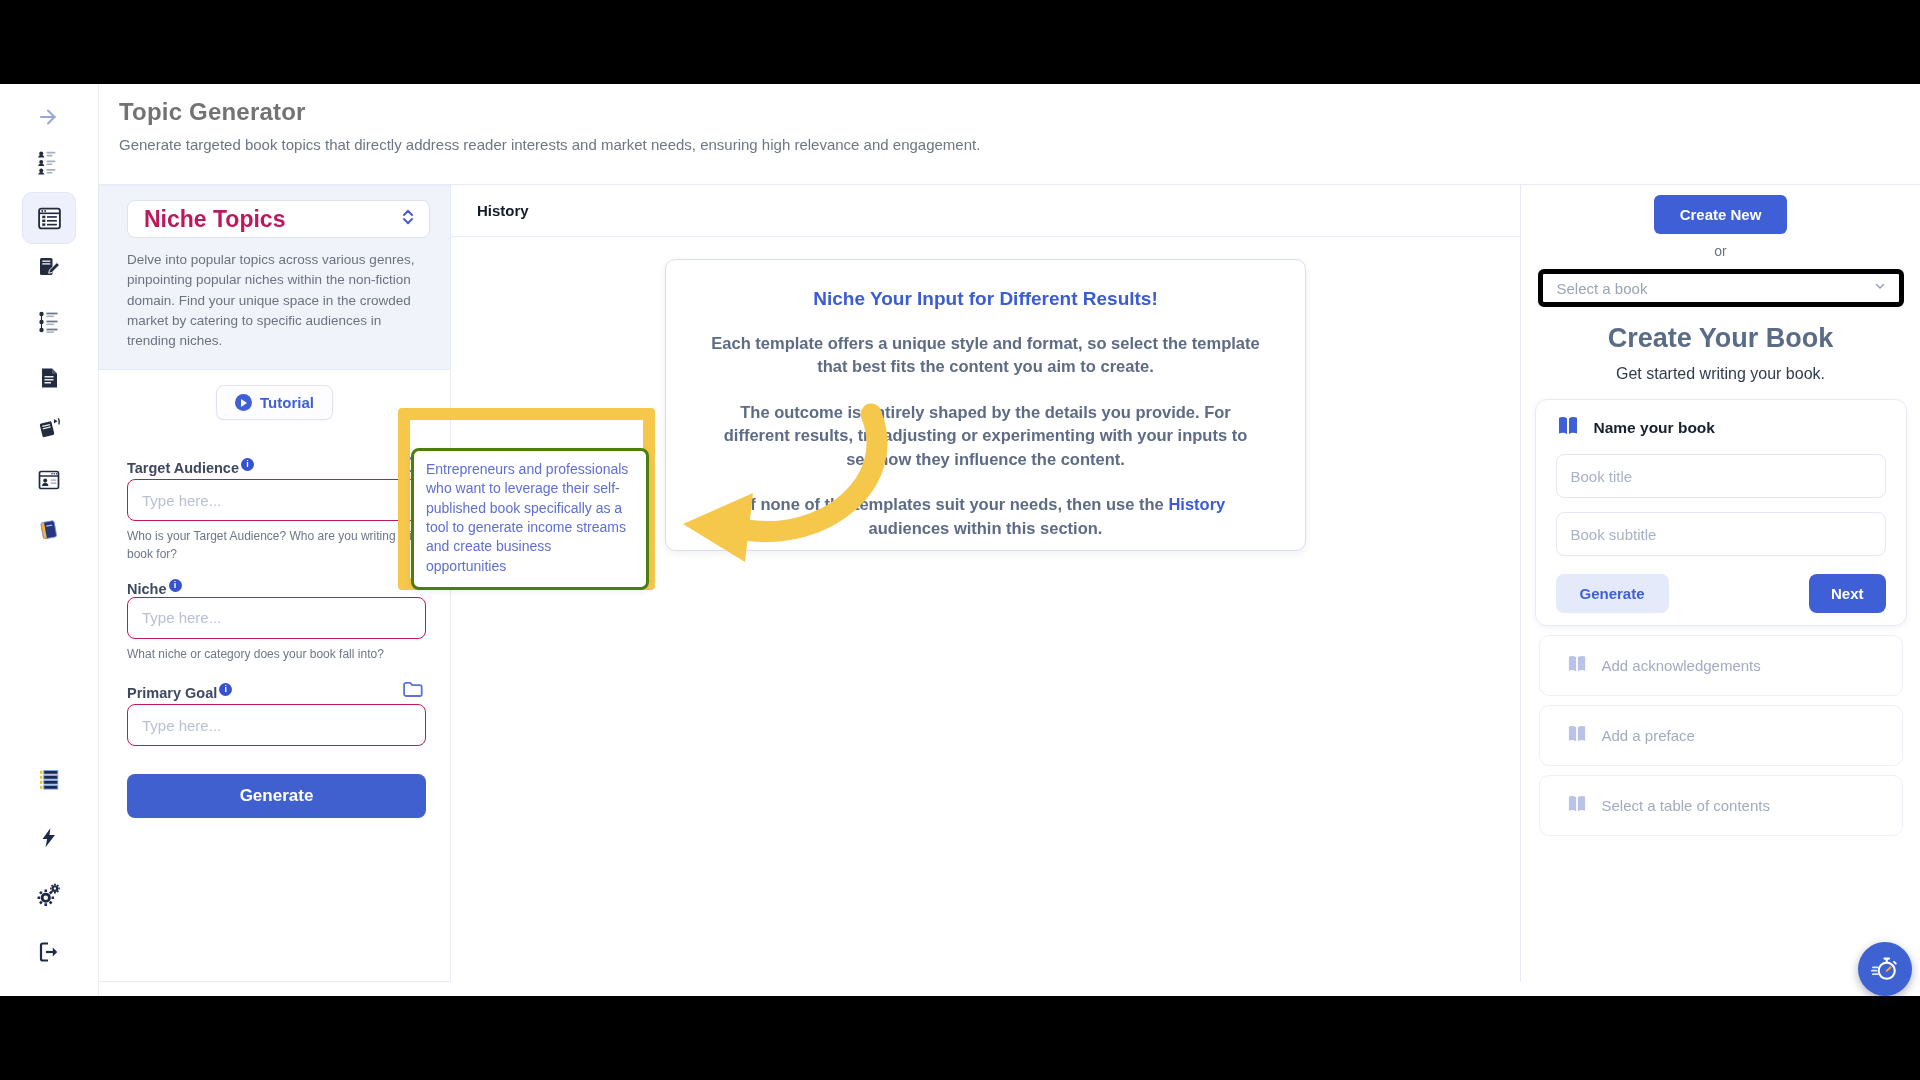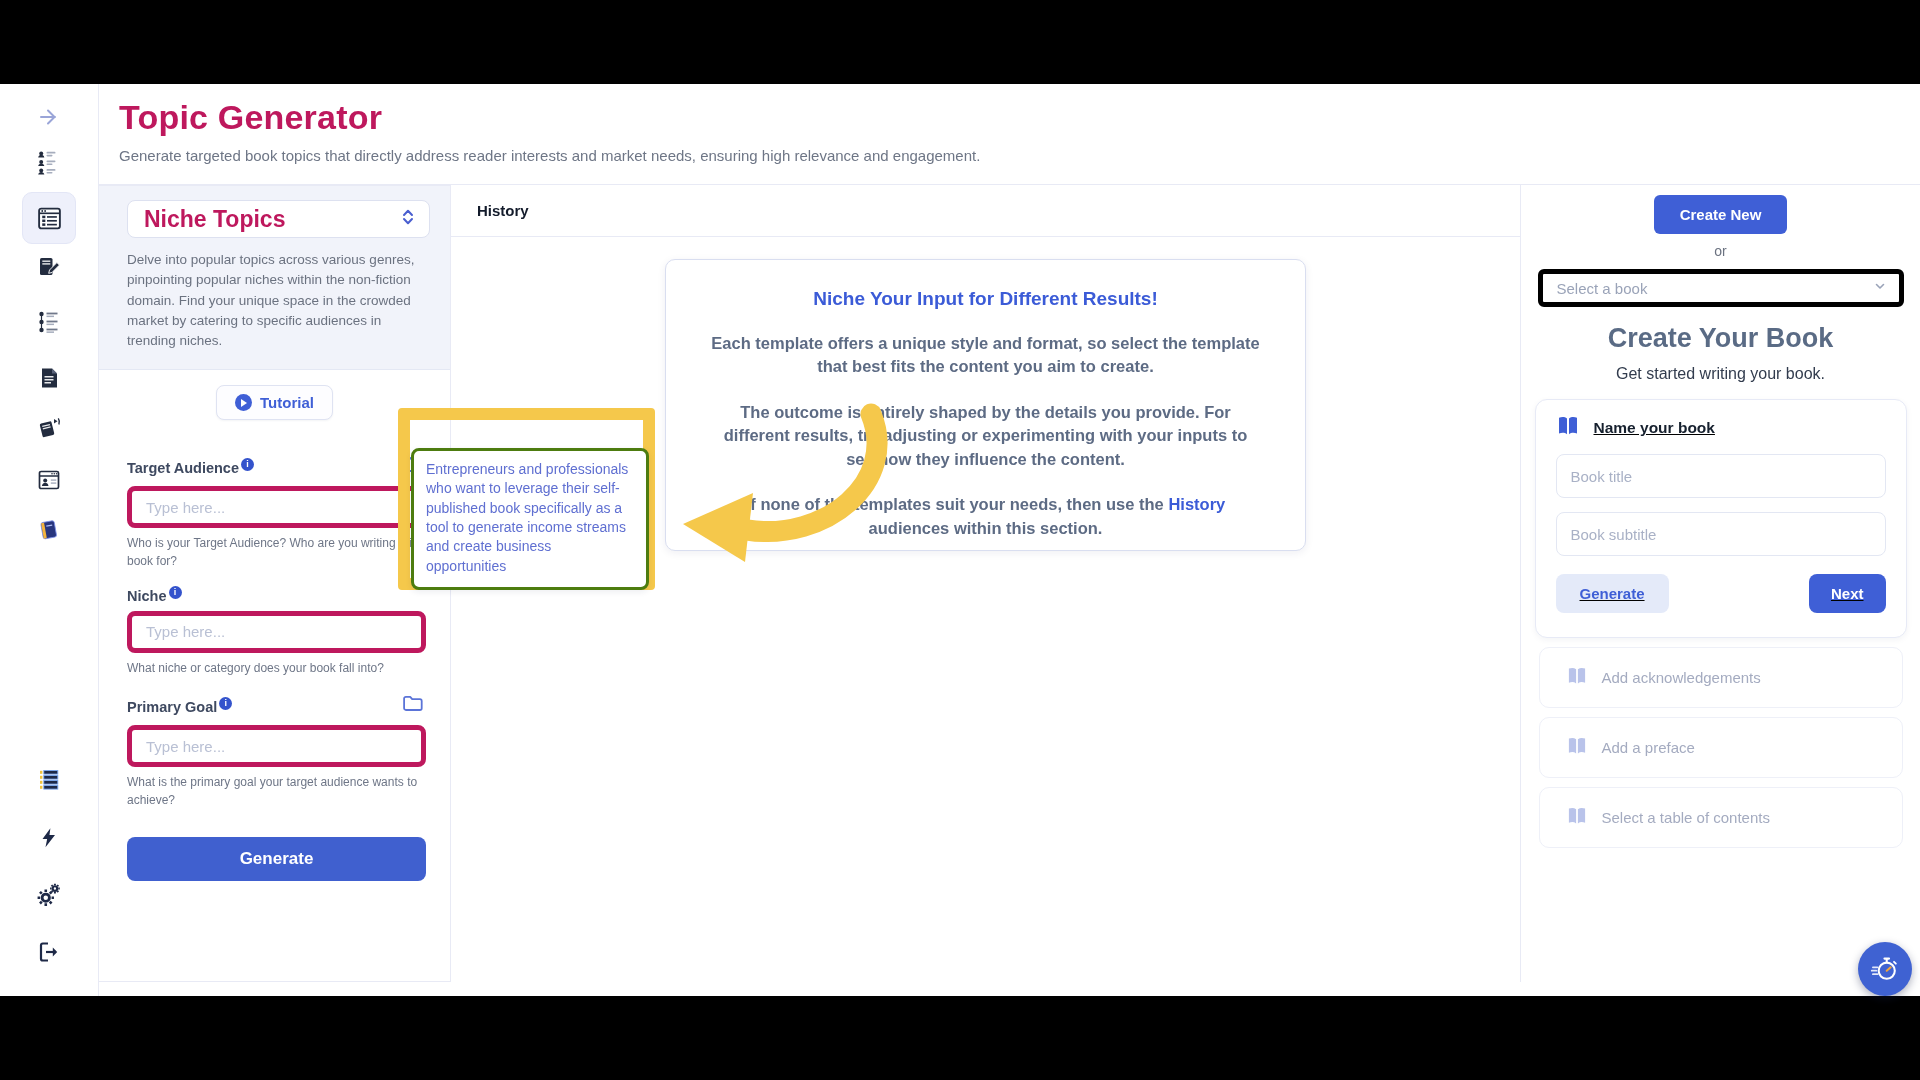--- a/index.html
+++ b/index.html
@@ -7,40 +7,40 @@
   .screen { position:relative; width:1920px; height:1080px; background:#000; }
   .app { position:absolute; left:0; top:84px; width:1920px; height:912px; background:#fff; }
 
   
   .sidebar { position:absolute; left:0; top:0; width:99px; height:912px; background:#fff; border-right:1px solid #e8eaf5; }
   .side-ic { position:absolute; left:49px; transform:translateX(-50%); width:34px; height:34px; display:flex; align-items:center; justify-content:center; cursor:pointer; }
   .active-box { position:absolute; left:22px; top:108px; width:54px; height:52px; background:#eef0fb; border:1px solid #e3e6f6; border-radius:10px; }
 
   
   .header { position:absolute; left:99px; top:0; width:1821px; height:101px; background:#fff; border-bottom:1px solid #e8eaf5; padding:14px 0 0 20px; }
-  .page-title { font-size:34px; font-weight:700; color:#be185d; letter-spacing:.2px; }
+  .page-title { font-size:24px; font-weight:700; color:#737373; letter-spacing:.2px; }
   .page-subtitle { margin-top:10px; font-size:15px; color:#6e7686; }
 
   
   .left-panel { position:absolute; left:99px; top:101px; width:352px; height:797px; background:#fff; border:1px solid #e8eaf5; border-left:none; }
   .panel-top { background:#f1f3fa; border-bottom:1px solid #e4e8f4; padding:14px 20px 18px 28px; }
   .template-select { display:flex; align-items:center; justify-content:space-between; height:38px; background:#fff; border:1px solid #dde1f0; border-radius:8px; padding:0 12px 0 16px; cursor:pointer; }
   .template-select .sel-label { font-size:23px; font-weight:700; color:#be185d; }
   .template-desc { margin-top:12px; font-size:13.5px; line-height:1.5; color:#6b7280; }
   .tutorial-row { display:flex; justify-content:center; padding:15px 0 12px; }
   .tutorial-btn { display:flex; align-items:center; gap:8px; border:1px solid #dfe3f2; background:#fdfdff; border-radius:8px; padding:8px 18px; cursor:pointer; box-shadow:0 1px 2px rgba(20,30,70,.05); }
   .tutorial-btn .t-label { font-size:15px; font-weight:700; color:#3f5fd6; }
   .play-ic { width:17px; height:17px; border-radius:50%; background:#3f5fd6; position:relative; }
   .play-ic:after { content:""; position:absolute; left:6px; top:4.5px; border-left:6px solid #fff; border-top:4px solid transparent; border-bottom:4px solid transparent; }
   .form { padding:6px 24px 0 28px; }
   .field-label-row { display:flex; align-items:center; justify-content:space-between; margin-top:16px; }
   .field-label { font-size:14.5px; font-weight:600; color:#3e4960; }
   .info-ic { display:inline-block; width:13px; height:13px; margin-left:2px; border-radius:50%; background:#3453cc; color:#fff; font-size:9px; font-weight:700; line-height:13px; text-align:center; vertical-align:super; }
   .info-ic:after { content:"i"; }
-  .text-input { width:100%; height:42px; margin-top:7px; border:5px solid #be185d; border-radius:8px; padding:0 14px; font-size:15px; color:#333; background:#fff; outline:none; font-family:"Liberation Sans", sans-serif; }
+  .text-input { width:100%; height:42px; border:1px solid #be185d; border-radius:8px; padding:0 14px; font-size:15px; color:#333; background:#fff; outline:none; font-family:"Liberation Sans", sans-serif; }
   .text-input::placeholder { color:#b9c0d4; }
   .helper { margin-top:7px; font-size:12px; line-height:1.45; color:#6e7687; }
   .generate-btn { width:100%; margin-top:28px; height:44px; background:#4060cf; border:none; border-radius:8px; color:#fff; font-size:17px; font-weight:700; cursor:pointer; font-family:"Liberation Sans", sans-serif; }
 
   
   .center { position:absolute; left:451px; top:101px; width:1069px; height:797px; background:#fff; }
   .tabbar { position:absolute; left:0; top:0; width:100%; height:52px; border-bottom:1px solid #e8eaf5; display:flex; }
   .tab { display:flex; align-items:center; justify-content:center; padding:0 26px; font-size:15px; font-weight:700; cursor:pointer; }
   .tab.active { background:#f5f6fb; border-right:1px solid #e8eaf5; color:#4a5fd0; width:172px; }
   .tab.inactive { color:#131b2b; }
@@ -50,21 +50,21 @@
   .mc-link { color:#3b5bd7; cursor:pointer; }
 
   
   .right-panel { position:absolute; left:1520px; top:101px; width:400px; height:797px; background:#fff; border-left:1px solid #e8eaf5; text-align:center; }
   .create-new-btn { margin-top:10px; background:#3f5fd6; color:#fff; border:none; border-radius:6px; padding:11px 26px; font-size:15px; font-weight:700; cursor:pointer; font-family:"Liberation Sans", sans-serif; }
   .or-text { margin-top:9px; font-size:14px; color:#6b7280; }
   .book-select { margin:10px auto 0; width:366px; height:38px; border:5px solid #000000; border-radius:6px; display:flex; align-items:center; justify-content:space-between; padding:0 12px 0 14px; cursor:pointer; }
   .book-select .bs-label { font-size:15px; color:#9aa3b8; }
   .cyb-title { margin-top:16px; font-size:27px; font-weight:700; color:#5a6b85; }
   .cyb-sub { margin-top:11px; font-size:16px; color:#323c4e; }
-  .name-card { margin:16px auto 0; width:372px; background:#fff; border:1px solid #e7eaf6; border-radius:12px; box-shadow:0 2px 6px rgba(25,35,80,.05); padding:16px 20px 24px; text-align:left;text-decoration:underline; }
+  .name-card { margin:16px auto 0; width:372px; background:#fff; border:1px solid #e7eaf6; border-radius:12px; box-shadow:0 2px 6px rgba(25,35,80,.05); padding:16px 20px 12px; text-align:left; }
   .nc-head { display:flex; align-items:center; gap:14px; }
   .nc-title { font-size:15.5px; font-weight:600; color:#16202e; }
   .nc-input { width:100%; height:44px; margin-top:14px; border:1px solid #e3e7f3; border-radius:8px; padding:0 14px; font-size:15px; outline:none; font-family:"Liberation Sans", sans-serif; }
   .nc-input::placeholder { color:#a9b1c6; }
   .nc-btnrow { display:flex; justify-content:space-between; margin-top:18px; }
   .nc-generate { background:#e4eaf9; color:#3f5fd6; border:none; border-radius:8px; padding:11px 24px; font-size:15px; font-weight:700; cursor:pointer; font-family:"Liberation Sans", sans-serif; }
   .nc-next { background:#3f5fd6; color:#fff; border:none; border-radius:8px; padding:11px 22px; font-size:15px; font-weight:700; cursor:pointer; font-family:"Liberation Sans", sans-serif; }
   .step-row { margin:9px auto 0; width:364px; height:61px; border:1px solid #eef0f8; border-radius:10px; display:flex; align-items:center; gap:14px; padding:0 26px; background:#fff; }
   .step-row:first-of-type { margin-top:22px; }
   .step-label { font-size:15px; color:#a4abc0; }
@@ -274,21 +274,20 @@
 
       <div class="field-label-row">
         <span class="field-label"><span>Primary Goal</span><span class="info-ic"></span></span>
         <span>
           <svg width="25" height="21" viewBox="0 0 24 21">
                 <path d="M2.6 5.6c0-1 .8-1.8 1.8-1.8h4.3l2 2.4h7.7c1 0 1.8.8 1.8 1.8v7.2c0 1-.8 1.8-1.8 1.8H4.4c-1 0-1.8-.8-1.8-1.8z" fill="none" stroke="#5b74d8" stroke-width="1.8" stroke-linejoin="round"></path>
               </svg>
         </span>
       </div>
       <input class="text-input" type="text" placeholder="Type here..." style="">
-      <div class="helper">What is the primary goal your target audience wants to achieve?</div>
 
       <button class="generate-btn">Generate</button>
     </div>
   </section>
 
   <section class="center">
     <div class="tabbar">
       <div class="tab inactive">History</div>
     </div>
     <div class="message-card">

